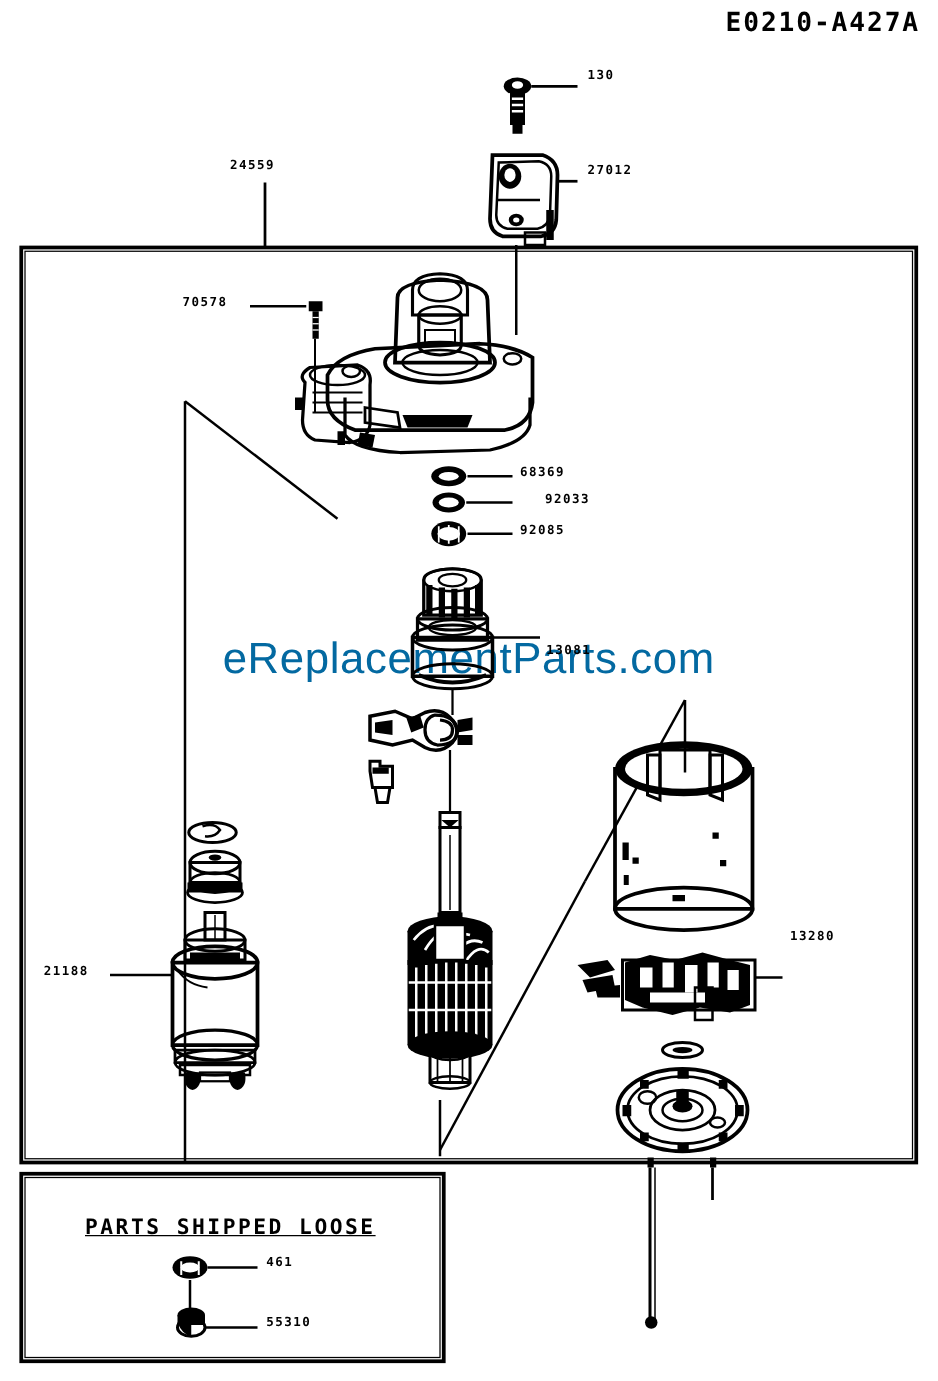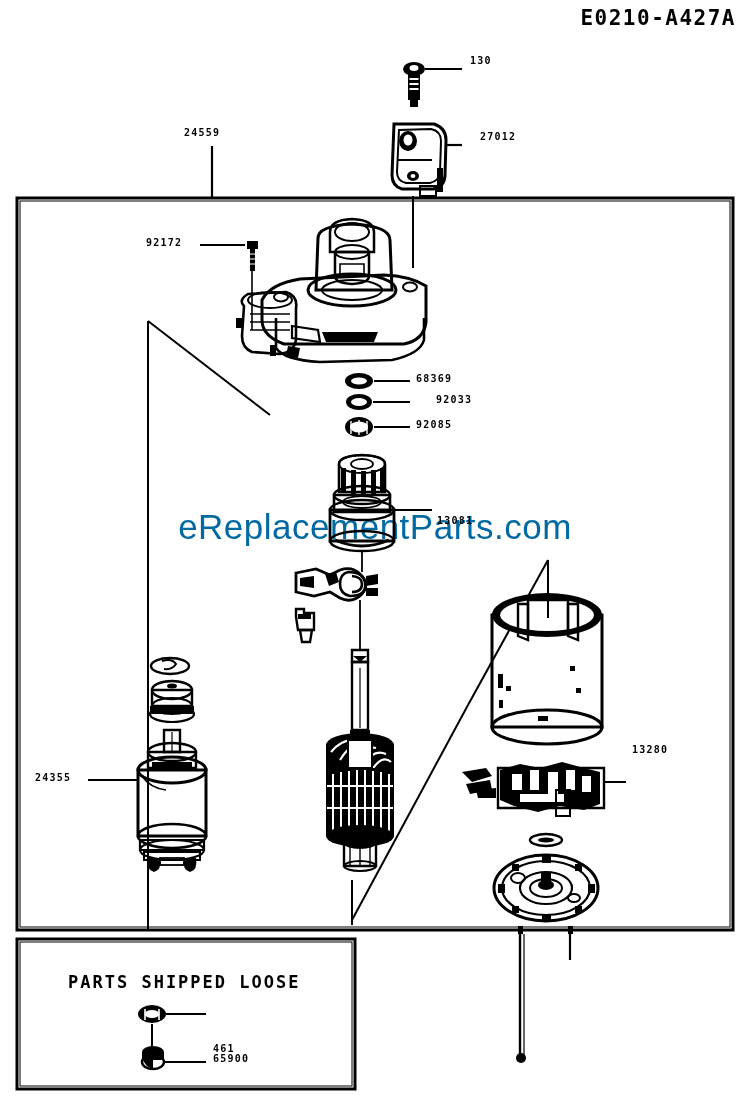--- a/index.html
+++ b/index.html
@@ -21,20 +21,21 @@
     position:absolute;
     font-family:"DejaVu Sans Mono","Liberation Mono",monospace;
     font-size:10px;font-weight:bold;letter-spacing:1.2px;
     white-space:nowrap;line-height:1;
   }
   .boxlabel{
     position:absolute;
     font-family:"DejaVu Sans Mono","Liberation Mono",monospace;
     font-size:15.5px;font-weight:bold;letter-spacing:1.6px;
     white-space:nowrap;
+    text-decoration:underline;
   }
   .watermark{
     position:absolute;left:50%;top:527px;transform:translate(-50%,-50%);
     font-family:"Liberation Sans","DejaVu Sans",sans-serif;
     font-size:35px;color:#0369a1;white-space:nowrap;
     letter-spacing:0.5px;pointer-events:none;
   }
 </style>
 </head>
 <body>
@@ -389,30 +390,30 @@
     </g>
 
     <g>
       <line x1="425" y1="69" x2="462" y2="69" class="ln" stroke-width="2.2"></line>
       <line x1="446" y1="145" x2="462" y2="145" class="ln" stroke-width="2.2"></line>
     </g>
   </svg>
 
   <div>
     <div class="callout" style="left:470px;top:56px;">130</div>
-    <div class="callout" style="left:470px;top:132px;margin-left:10px;">27012</div>
+    <div class="callout" style="left:470px;top:132px;">27012</div>
     <div class="callout" style="left:184px;top:128px;">24559</div>
-    <div class="callout" style="left:146px;top:238px;">92172</div>
+    <div class="callout" style="left:146px;top:238px;">70578</div>
     <div class="callout" style="left:416px;top:374px;">68369</div>
     <div class="callout" style="left:436px;top:395px;">92033</div>
     <div class="callout" style="left:416px;top:420px;text-align:center;">92085</div>
     <div class="callout" style="left:437px;top:516px;">13081</div>
-    <div class="callout" style="left:35px;top:773px;">24355</div>
+    <div class="callout" style="left:35px;top:773px;">21188</div>
     <div class="callout" style="left:632px;top:745px;">13280</div>
   </div>
 
   <div>
     <div class="boxlabel" style="left:68px;top:972px;font-size:17px;letter-spacing:2px;">PARTS SHIPPED LOOSE</div>
-    <div class="callout" style="left:213px;top:1006px;margin-top:38px;">461</div>
-    <div class="callout" style="left:213px;top:1054px;">65900</div>
+    <div class="callout" style="left:213px;top:1006px;">461</div>
+    <div class="callout" style="left:213px;top:1054px;">55310</div>
   </div>
 
 </div>
 
 </body></html>

